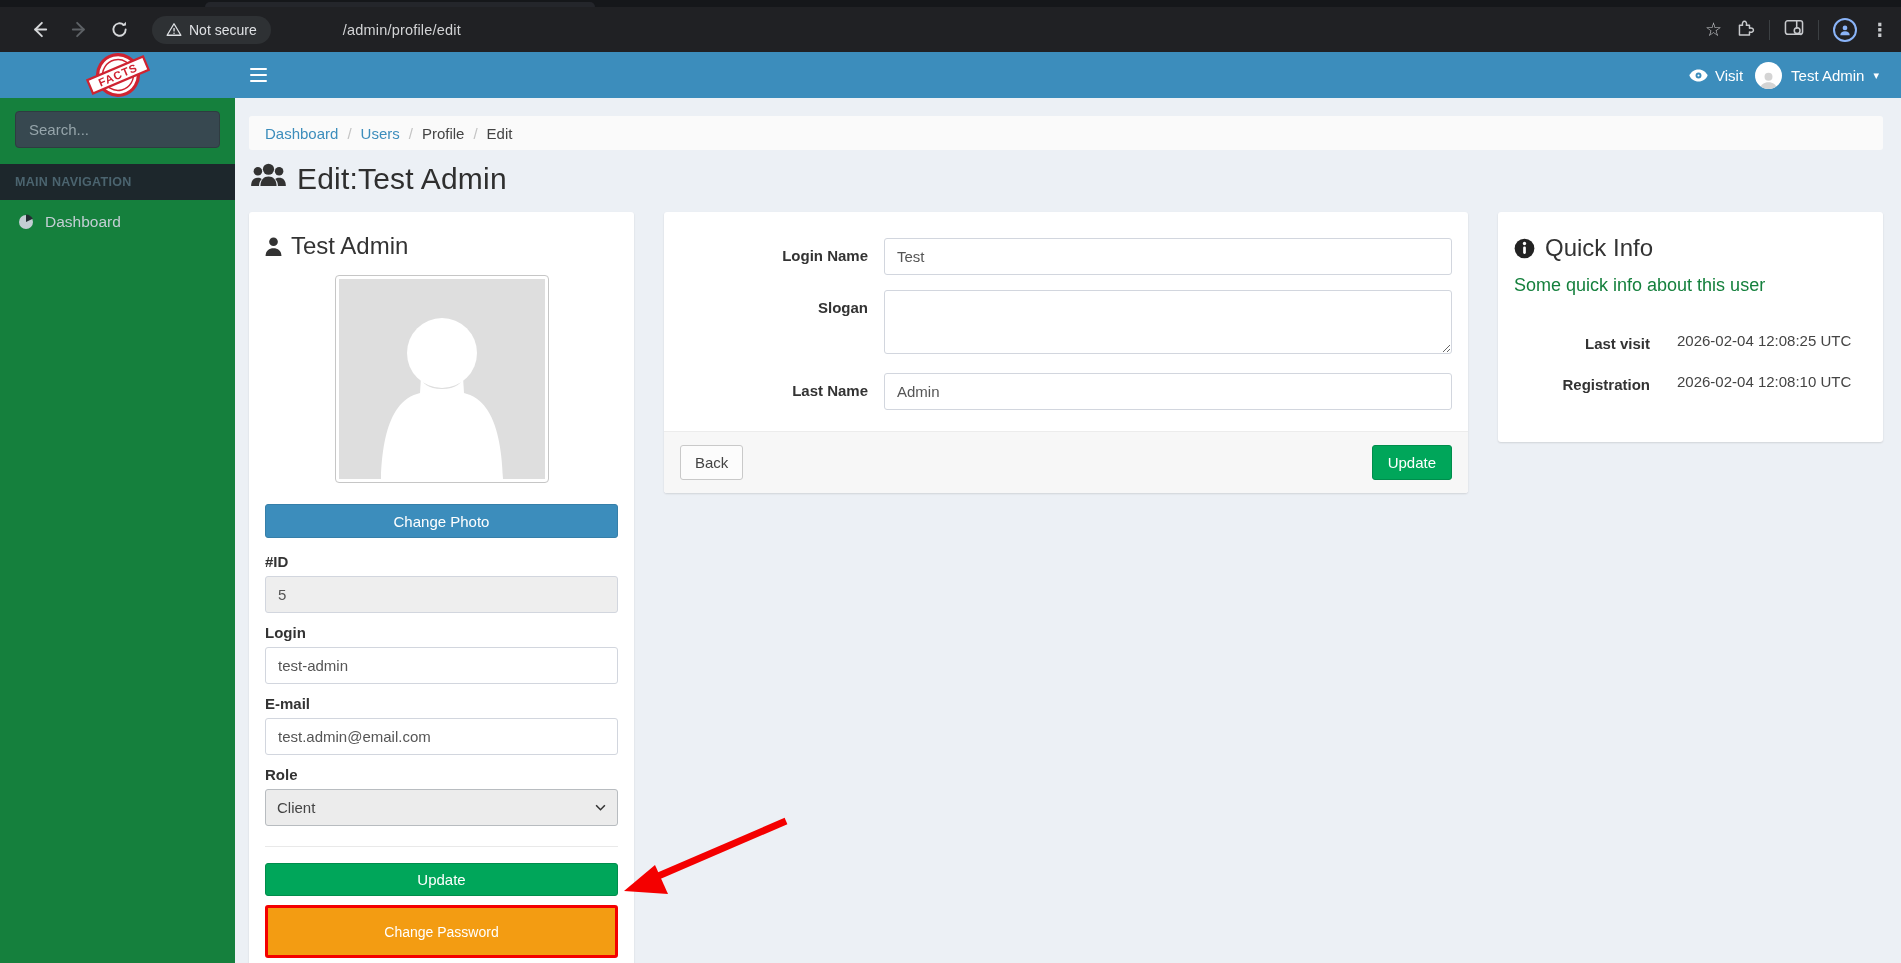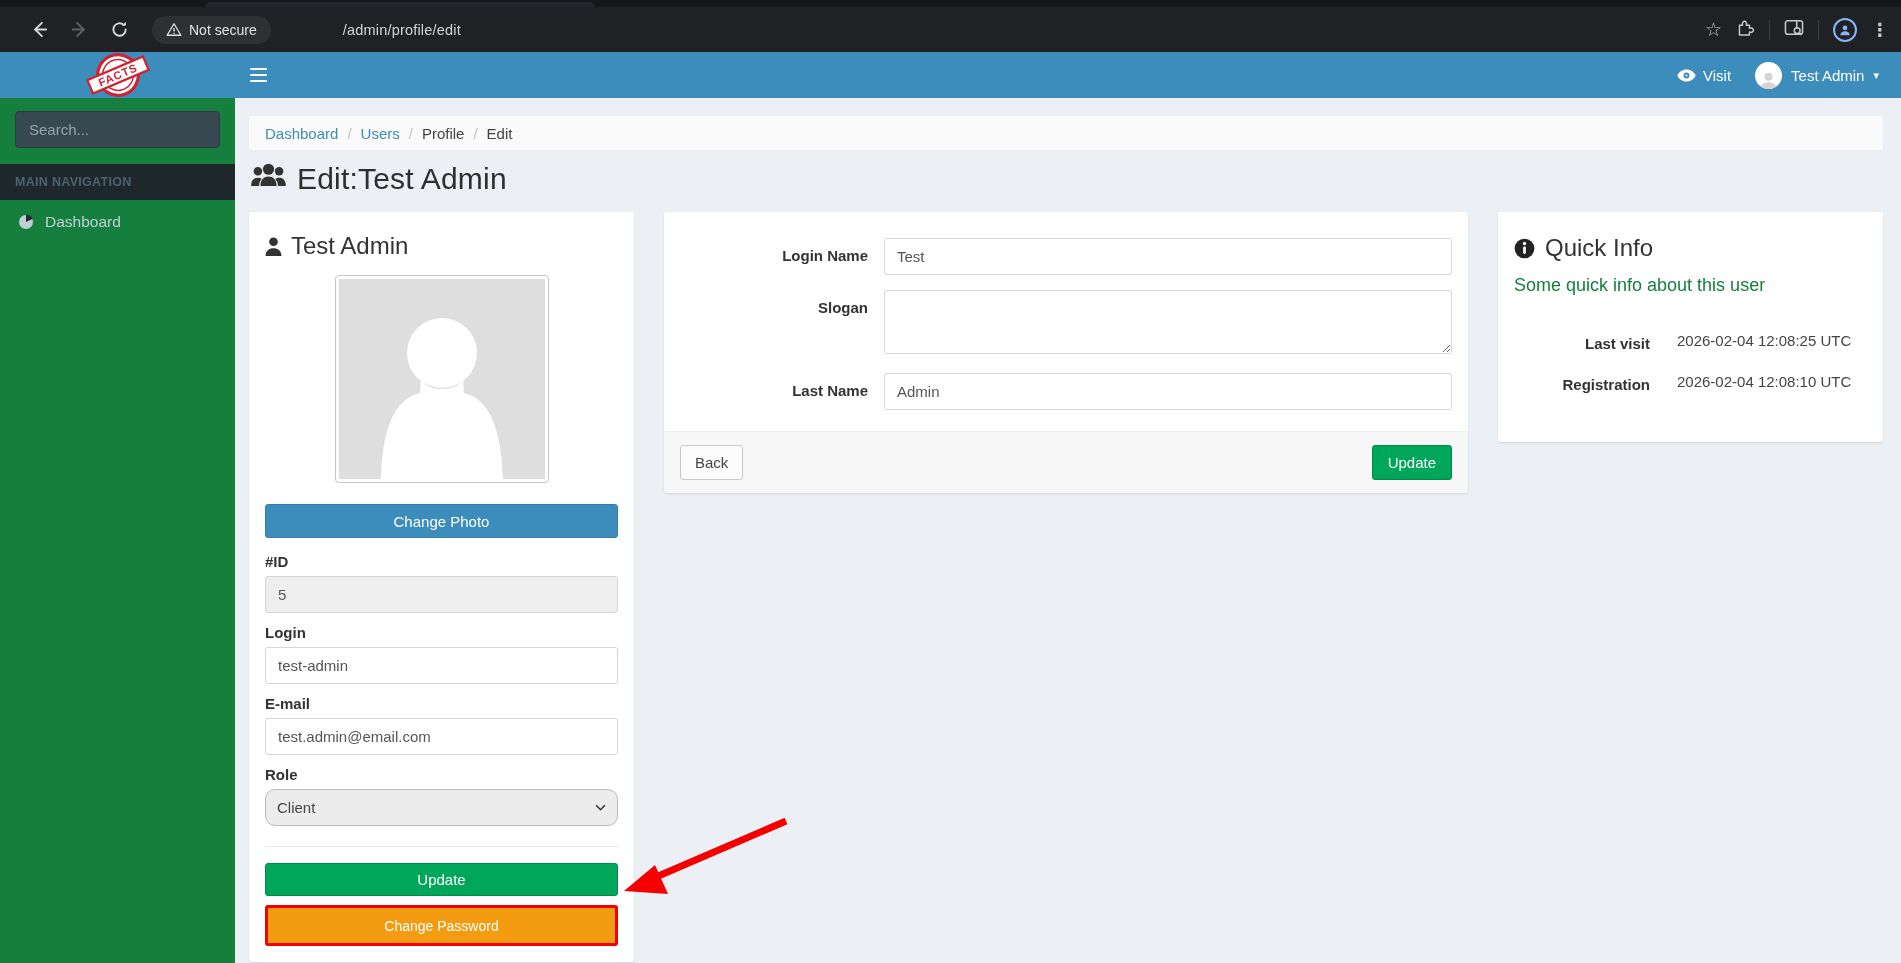--- a/index.html
+++ b/index.html
@@ -20,21 +20,21 @@
   .url-text { color:#d2d3d5; font-size:14.5px; margin-left:72px; letter-spacing:.2px; }
   .chrome-right { margin-left:auto; display:flex; align-items:center; gap:14px; padding-right:12px; }
   .chrome-right .glyph { color:#c7c9cc; font-size:18px; line-height:1; }
   .vsep { width:1px; height:20px; background:#3c4043; }
   .chrome-avatar { width:24px; height:24px; border-radius:50%; border:2px solid #8ab4f8; display:flex; align-items:center; justify-content:center; }
   
   .app-navbar { position:absolute; top:52px; left:0; width:1901px; height:46px; background:#3c8dbc; z-index:9; display:flex; align-items:center; }
   .logo-area { width:235px; height:46px; display:flex; align-items:center; justify-content:center; background:#3c8dbc; }
   .hamburger { width:46px; height:46px; display:flex; flex-direction:column; align-items:center; justify-content:center; gap:3.5px; cursor:pointer; }
   .hamburger span { width:17px; height:2.6px; background:#fff; border-radius:1px; }
-  .nav-right { margin-left:auto; display:flex; align-items:center; gap:24px; padding-right:22px; }
+  .nav-right { margin-left:auto; display:flex; align-items:center; gap:12px; padding-right:22px; }
   .visit-link { display:flex; align-items:center; gap:7px; color:#fff; font-size:15px; cursor:pointer; }
   .user-menu { display:flex; align-items:center; gap:9px; color:#fff; font-size:15px; cursor:pointer; }
   .nav-avatar { width:27px; height:27px; border-radius:50%; background:#fff; overflow:hidden; display:flex; align-items:flex-end; justify-content:center; }
   .caret { font-size:11px; color:#fff; }
   
   .sidebar { position:absolute; top:98px; left:0; width:235px; bottom:0; background:#15803d; }
   .search-box { margin:13px 15px 0; height:37px; background:#374850; border:1px solid #2f3b41; border-radius:4px; display:flex; align-items:center; overflow:hidden; }
   .search-box input { flex:1; background:transparent; border:0; outline:none; color:#ccc; font-size:15px; padding:0 0 0 13px; font-family:inherit; }
   .search-box input::placeholder { color:#96a5ab; }
   .side-header { margin-top:16px; padding:11px 15px; background:#1d272c; color:#4b646f; font-size:12.5px; font-weight:bold; letter-spacing:.3px; }
@@ -55,24 +55,24 @@
   .profile-card { padding:20px 16px 16px; }
   .user-heading { display:flex; align-items:center; gap:9px; font-size:24px; color:#333; }
   .avatar-box { width:214px; margin:15px auto 21px; border:1px solid #c6c6c6; border-radius:4px; padding:3px; background:#fff; }
   .avatar-box svg { display:block; }
   .btn { display:block; width:100%; border-radius:3px; font-size:15px; font-family:inherit; color:#fff; cursor:pointer; text-align:center; }
   .btn-photo { background:#3c8dbc; border:1px solid #367fa9; height:34px; margin-bottom:15px; }
   .fgroup { margin-bottom:11px; }
   .fgroup label { display:block; font-size:15px; font-weight:bold; color:#333; margin-bottom:6px; }
   .tinput { width:100%; height:37px; border:1px solid #d2d6de; border-radius:3px; padding:0 12px; font-size:15px; color:#555; font-family:inherit; background:#fff; outline:none; }
   .tinput:disabled { background:#eee; color:#555; }
-  .selectbox { height:37px; border:1px solid #b8bcc0; border-radius:10px; background:#ececec; display:flex; align-items:center; justify-content:space-between; padding:0 11px; font-size:15px; color:#444; cursor:pointer; }
+  .selectbox { height:37px; border:1px solid #b8bcc0; border-radius:3px; background:#ececec; display:flex; align-items:center; justify-content:space-between; padding:0 11px; font-size:15px; color:#444; cursor:pointer; }
   .divider { border:0; border-top:1px solid #e9e9e9; margin:20px 0 16px; }
   .btn-update-l { background:#00a65a; border:1px solid #008d4c; height:33px; margin-bottom:9px; }
-  .btn-chpass { background:#f39c12; border:3px solid #f40000; height:41px; font-size:14px; }
+  .btn-chpass { background:#f39c12; border:3px solid #f40000; height:53px; font-size:14px; }
   
   .col-mid { width:804px; }
   .form-area { padding:26px 16px 6px; }
   .frow { display:flex; margin-bottom:15px; }
   .flabel { width:204px; text-align:right; padding-right:16px; padding-top:9px; font-size:15px; font-weight:bold; color:#333; }
   .fctrl { flex:1; }
   .fctrl .tinput { height:37px; }
   .fctrl textarea { width:100%; height:64px; border:1px solid #d2d6de; border-radius:3px; padding:7px 12px; font-size:15px; color:#555; font-family:inherit; resize:both; outline:none; }
   .box-footer { background:#f7f7f7; border-top:1px solid #ececec; border-radius:0 0 3px 3px; padding:13px 16px; display:flex; align-items:center; justify-content:space-between; }
   .btn-back { background:#fcfcfc; border:1px solid #c9c9c9; border-radius:3px; color:#444; font-size:15px; padding:8px 14px; font-family:inherit; cursor:pointer; }

